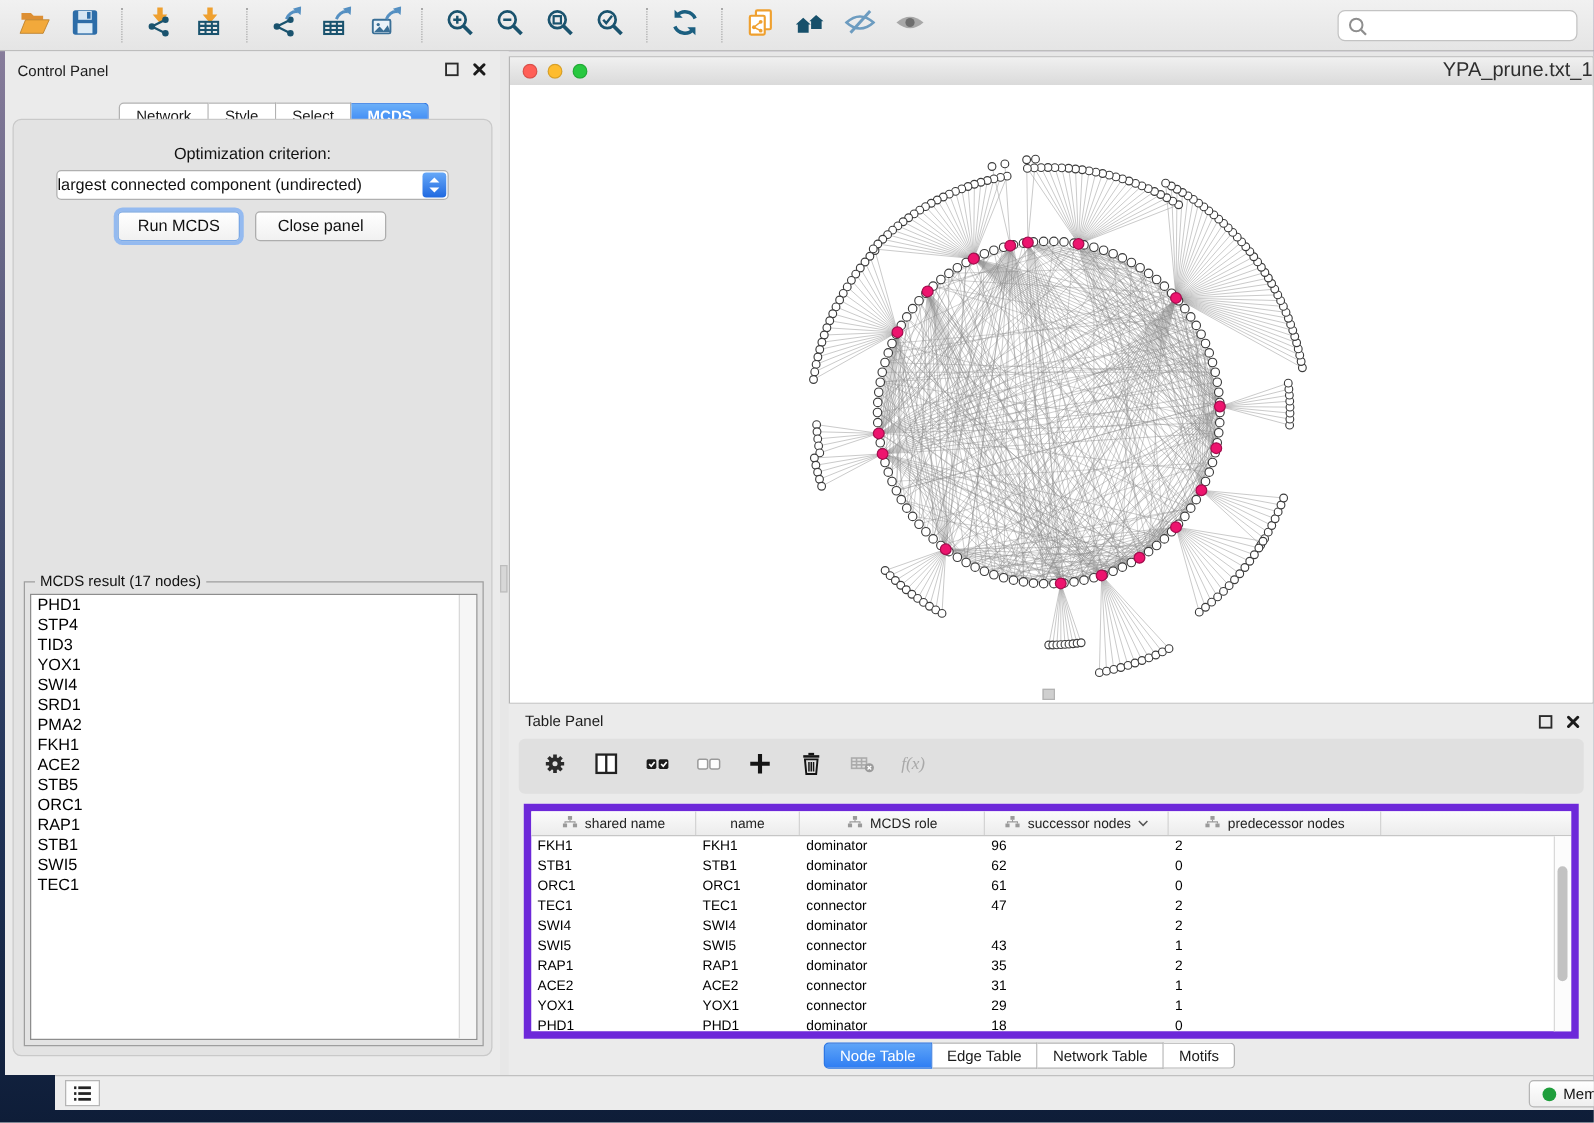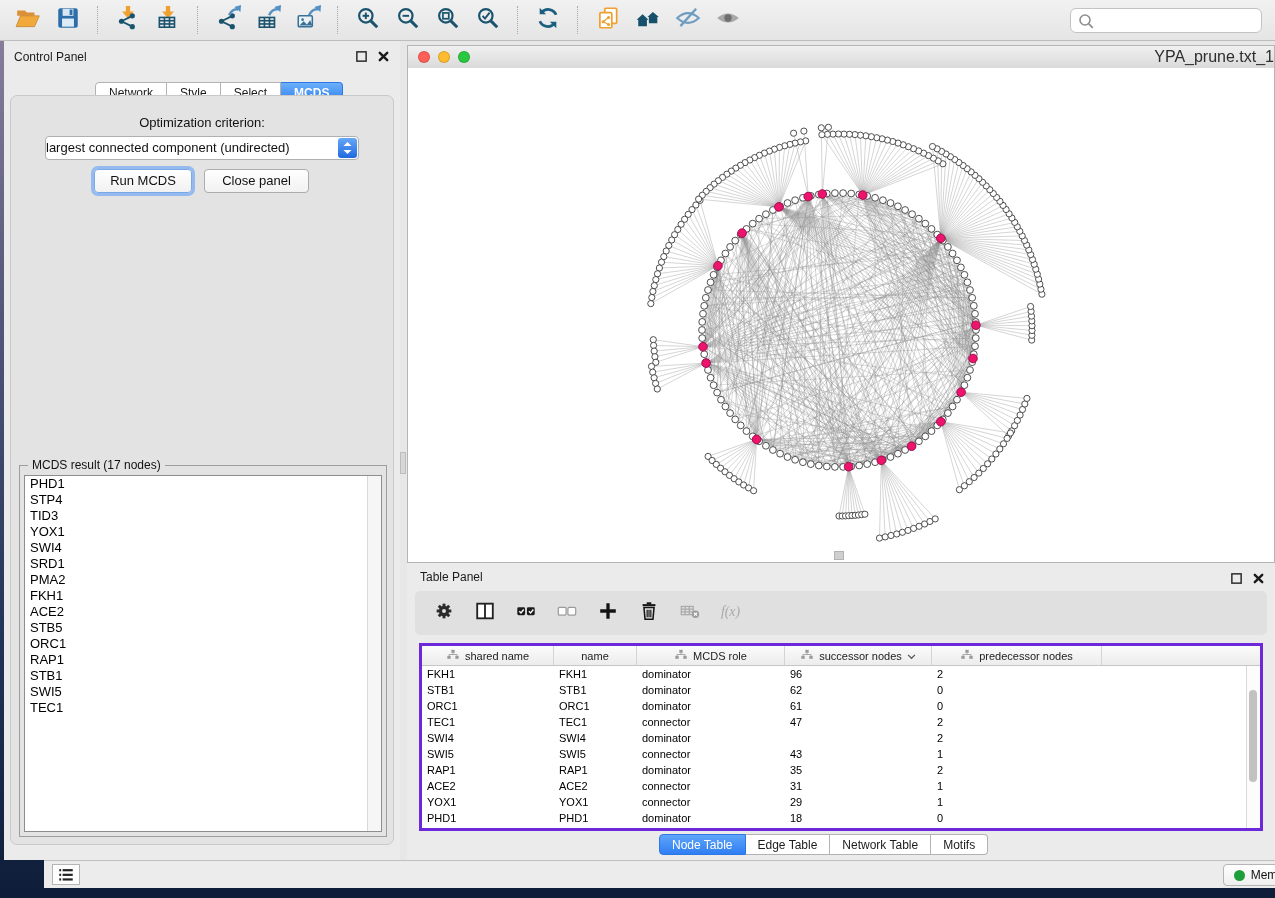--- a/index.html
+++ b/index.html
@@ -70,21 +70,21 @@
   .split-grip{position:absolute;left:426px;bottom:2px;width:10px;height:9px;background:#cfcfcf;
     border:1px solid #b3b3b3;box-sizing:border-box;}
 
   
   .table-panel{position:absolute;left:407px;top:563px;width:868px;height:297px;background:#ebebeb;}
   .tp-title{position:absolute;left:13px;top:7px;font-size:12px;color:#1b1b1b;}
   .tp-toolbar{position:absolute;left:8px;top:28px;width:852px;height:44px;background:#e0e0e0;
     border-radius:5px;display:flex;align-items:center;padding-left:17px;gap:17px;box-sizing:border-box;}
   .tp-tool{width:24px;height:24px;display:flex;align-items:center;justify-content:center;}
   .tp-table{position:absolute;left:12px;top:80px;width:844px;height:188px;background:#fff;
-    border:3px solid #6d28d9;box-sizing:border-box;overflow:hidden;}
+    border:6px solid #6d28d9;box-sizing:border-box;overflow:hidden;}
   .th-row{display:flex;height:19px;border-bottom:1px solid #c6c6c6;background:linear-gradient(#fbfbfb,#ececec);}
   .th-cell{display:flex;align-items:center;justify-content:center;gap:5px;font-size:11px;color:#222;
     border-right:1px solid #d4d4d4;box-sizing:border-box;height:19px;}
   .tbody .tr{display:flex;height:16px;}
   .td{font-size:11px;color:#000;box-sizing:border-box;padding-left:5px;line-height:16px;
     white-space:nowrap;overflow:hidden;}
   .td.num{text-align:left;padding-right:16px;}
   .t-scroll{position:absolute;right:0;top:20px;width:13px;height:167px;background:#fcfcfc;
     border-left:1px solid #d9d9d9;}
   .t-thumb{position:absolute;left:2px;top:24px;width:8px;height:92px;background:#c2c2c2;border-radius:5px;}

